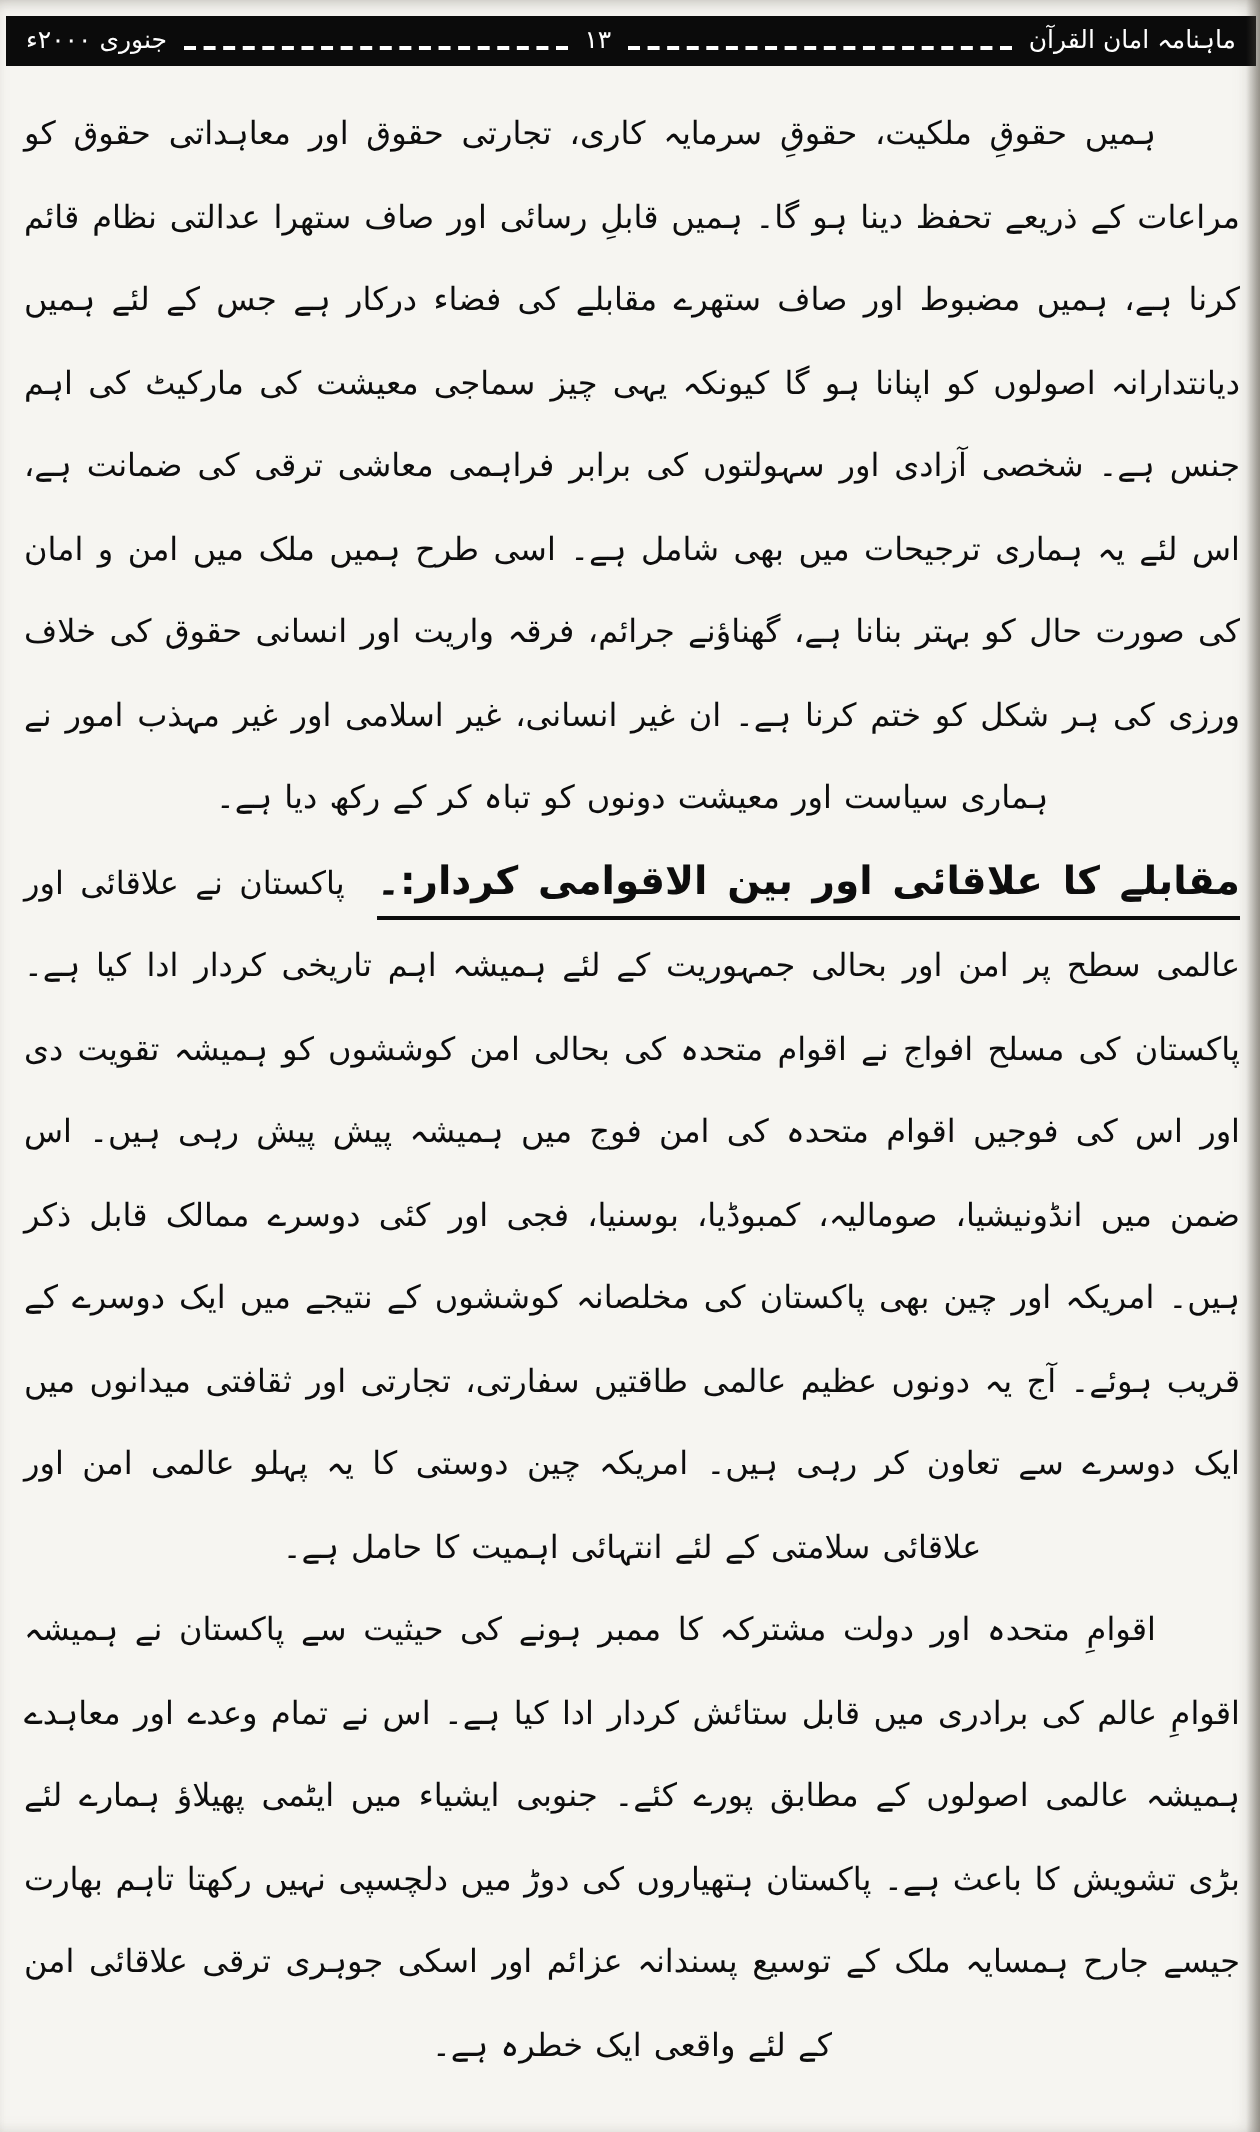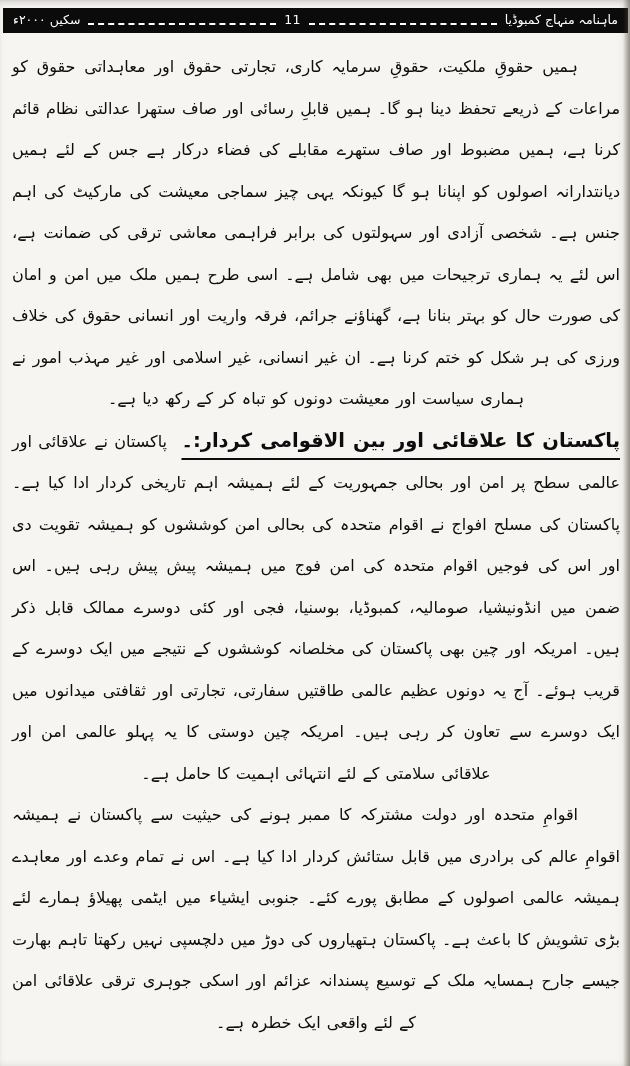--- a/index.html
+++ b/index.html
@@ -71,33 +71,33 @@
     background: linear-gradient(to left, rgba(90,85,75,.45), rgba(90,85,75,0));
     pointer-events: none;
   }
 </style>
 </head>
 <body>
 
 <div class="page" lang="ur" dir="rtl">
 
   <div class="masthead">
-    <span class="label">ماہنامہ منہاج کمبوڈیا</span>
+    <span class="label">ماہنامہ امان القرآن</span>
     <span class="leader"></span>
-    <span class="label">11</span>
+    <span class="label">۱۳</span>
     <span class="leader"></span>
-    <span class="label">سکیں ۲۰۰۰ء</span>
+    <span class="label">جنوری ۲۰۰۰ء</span>
   </div>
 
   <div class="content">
     <p class="indent">
       <span>ہمیں حقوقِ ملکیت، حقوقِ سرمایہ کاری، تجارتی حقوق اور معاہداتی حقوق کو مراعات کے ذریعے تحفظ دینا ہو گا۔ ہمیں قابلِ رسائی اور صاف ستھرا عدالتی نظام قائم کرنا ہے، ہمیں مضبوط اور صاف ستھرے مقابلے کی فضاء درکار ہے جس کے لئے ہمیں دیانتدارانہ اصولوں کو اپنانا ہو گا کیونکہ یہی چیز سماجی معیشت کی مارکیٹ کی اہم جنس ہے۔ شخصی آزادی اور سہولتوں کی برابر فراہمی معاشی ترقی کی ضمانت ہے، اس لئے یہ ہماری ترجیحات میں بھی شامل ہے۔ اسی طرح ہمیں ملک میں امن و امان کی صورت حال کو بہتر بنانا ہے، گھناؤنے جرائم، فرقہ واریت اور انسانی حقوق کی خلاف ورزی کی ہر شکل کو ختم کرنا ہے۔ ان غیر انسانی، غیر اسلامی اور غیر مہذب امور نے ہماری سیاست اور معیشت دونوں کو تباہ کر کے رکھ دیا ہے۔</span>
     </p>
     <p>
-      <span class="section-heading">پاکستان کا علاقائی اور بین الاقوامی کردار:۔</span><span class="heading-sep"> </span>
+      <span class="section-heading">مقابلے کا علاقائی اور بین الاقوامی کردار:۔</span><span class="heading-sep"> </span>
       <span>پاکستان نے علاقائی اور عالمی سطح پر امن اور بحالی جمہوریت کے لئے ہمیشہ اہم تاریخی کردار ادا کیا ہے۔ پاکستان کی مسلح افواج نے اقوام متحدہ کی بحالی امن کوششوں کو ہمیشہ تقویت دی اور اس کی فوجیں اقوام متحدہ کی امن فوج میں ہمیشہ پیش پیش رہی ہیں۔ اس ضمن میں انڈونیشیا، صومالیہ، کمبوڈیا، بوسنیا، فجی اور کئی دوسرے ممالک قابل ذکر ہیں۔ امریکہ اور چین بھی پاکستان کی مخلصانہ کوششوں کے نتیجے میں ایک دوسرے کے قریب ہوئے۔ آج یہ دونوں عظیم عالمی طاقتیں سفارتی، تجارتی اور ثقافتی میدانوں میں ایک دوسرے سے تعاون کر رہی ہیں۔ امریکہ چین دوستی کا یہ پہلو عالمی امن اور علاقائی سلامتی کے لئے انتہائی اہمیت کا حامل ہے۔</span>
     </p>
     <p class="indent">
       <span>اقوامِ متحدہ اور دولت مشترکہ کا ممبر ہونے کی حیثیت سے پاکستان نے ہمیشہ اقوامِ عالم کی برادری میں قابل ستائش کردار ادا کیا ہے۔ اس نے تمام وعدے اور معاہدے ہمیشہ عالمی اصولوں کے مطابق پورے کئے۔ جنوبی ایشیاء میں ایٹمی پھیلاؤ ہمارے لئے بڑی تشویش کا باعث ہے۔ پاکستان ہتھیاروں کی دوڑ میں دلچسپی نہیں رکھتا تاہم بھارت جیسے جارح ہمسایہ ملک کے توسیع پسندانہ عزائم اور اسکی جوہری ترقی علاقائی امن کے لئے واقعی ایک خطرہ ہے۔</span>
     </p>
 
   </div>
 
   <div class="scan-edge"></div>
 </div>

